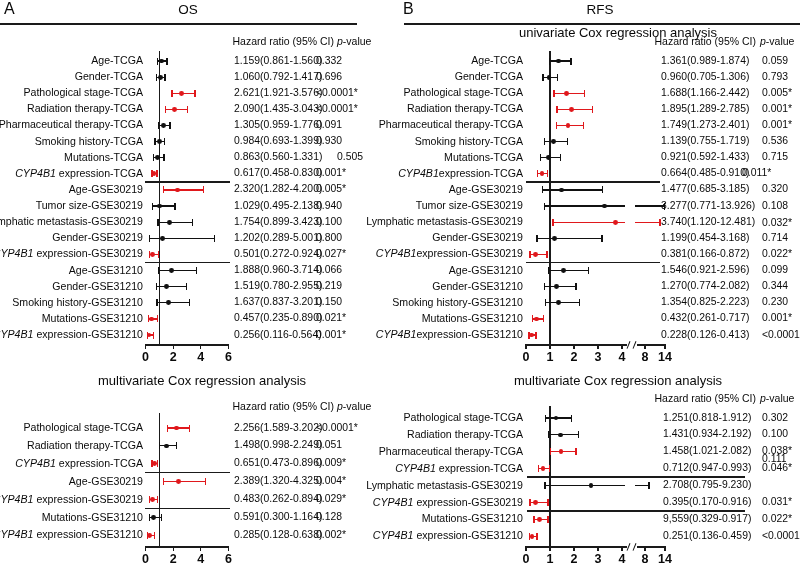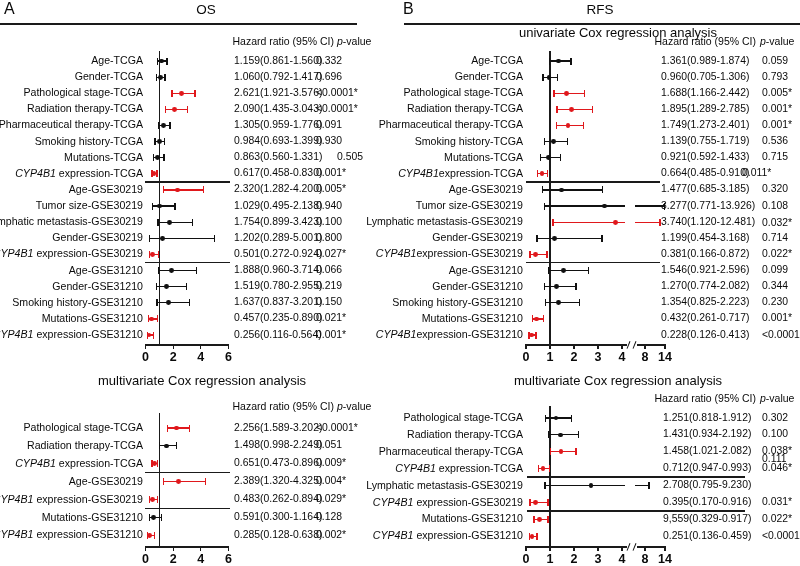--- a/index.html
+++ b/index.html
@@ -15,21 +15,21 @@
   .rowtxt{font-size:10.4px;white-space:nowrap;}
   .ticklbl{font-size:12.5px;font-weight:700;text-align:center;}
   i{font-style:italic;}
 </style>
 </head>
 <body>
 
 <div id="fig" class="abs" style="left:0;top:0;width:800px;height:566px">
   <span class="panel-letter abs" style="left:4px;top:0">A</span>
   <span class="panel-letter abs" style="left:403px;top:0">B</span>
-  <span class="col-title abs" style="left:156px;top:2px;width:100px">OS</span>
+  <span class="col-title abs" style="left:138px;top:2px;width:100px">OS</span>
   <span class="col-title abs" style="left:550px;top:2px;width:100px">RFS</span>
   <div class="title-rule abs" style="left:0;top:23px;width:357px"></div>
   <div class="title-rule abs" style="left:404px;top:23px;width:396px"></div>
   <div id="panels-root" class="abs" style="left:0;top:0;width:800px;height:566px">
       <div class="colhdr abs" style="left: 184px; top: 35px; width: 150px; text-align: right;">Hazard ratio (95% CI)</div>
       <div class="colhdr abs" style="left: 337px; top: 35px;"><i>p</i>-value</div>
       <div class="abs" style="left: 158.7px; top: 51px; width: 1.2px; height: 293px; background: rgb(26, 26, 26);"></div>
       <div class="rowlbl abs" style="left: -147px; top: 54px; width: 290px;">Age-TCGA</div>
       <div class="abs" style="left: 157.408px; top: 60.4px; width: 9.66717px; height: 1.2px; background: rgb(17, 17, 17);"></div>
       <div class="abs" style="left: 156.808px; top: 57.5px; width: 1.3px; height: 7px; background: rgb(17, 17, 17);"></div>

